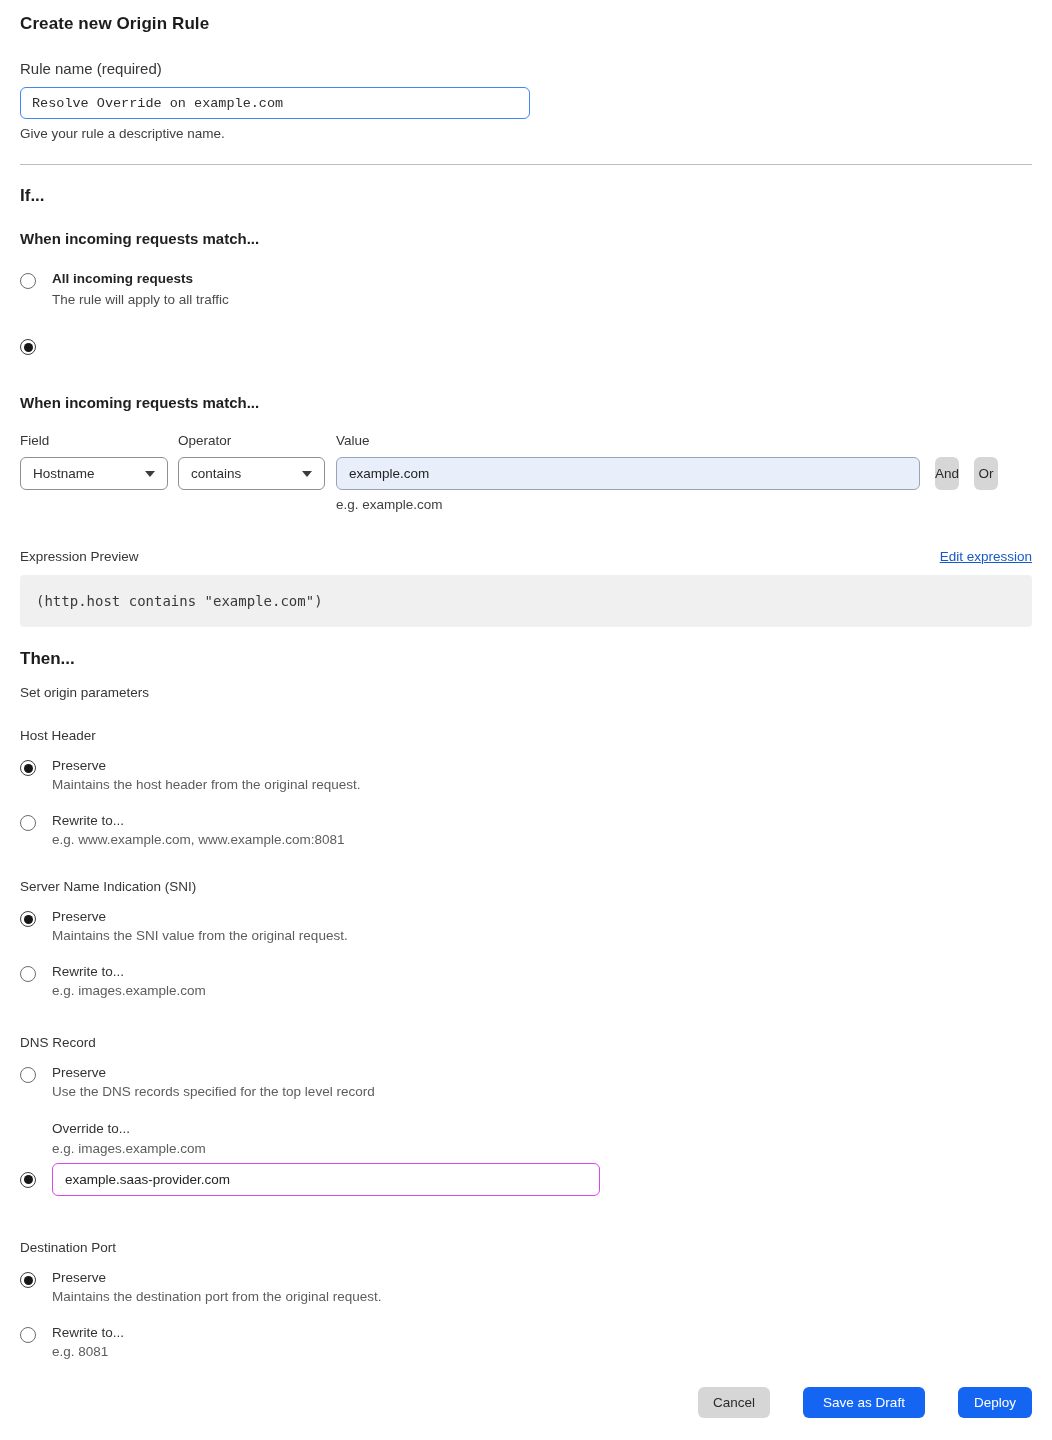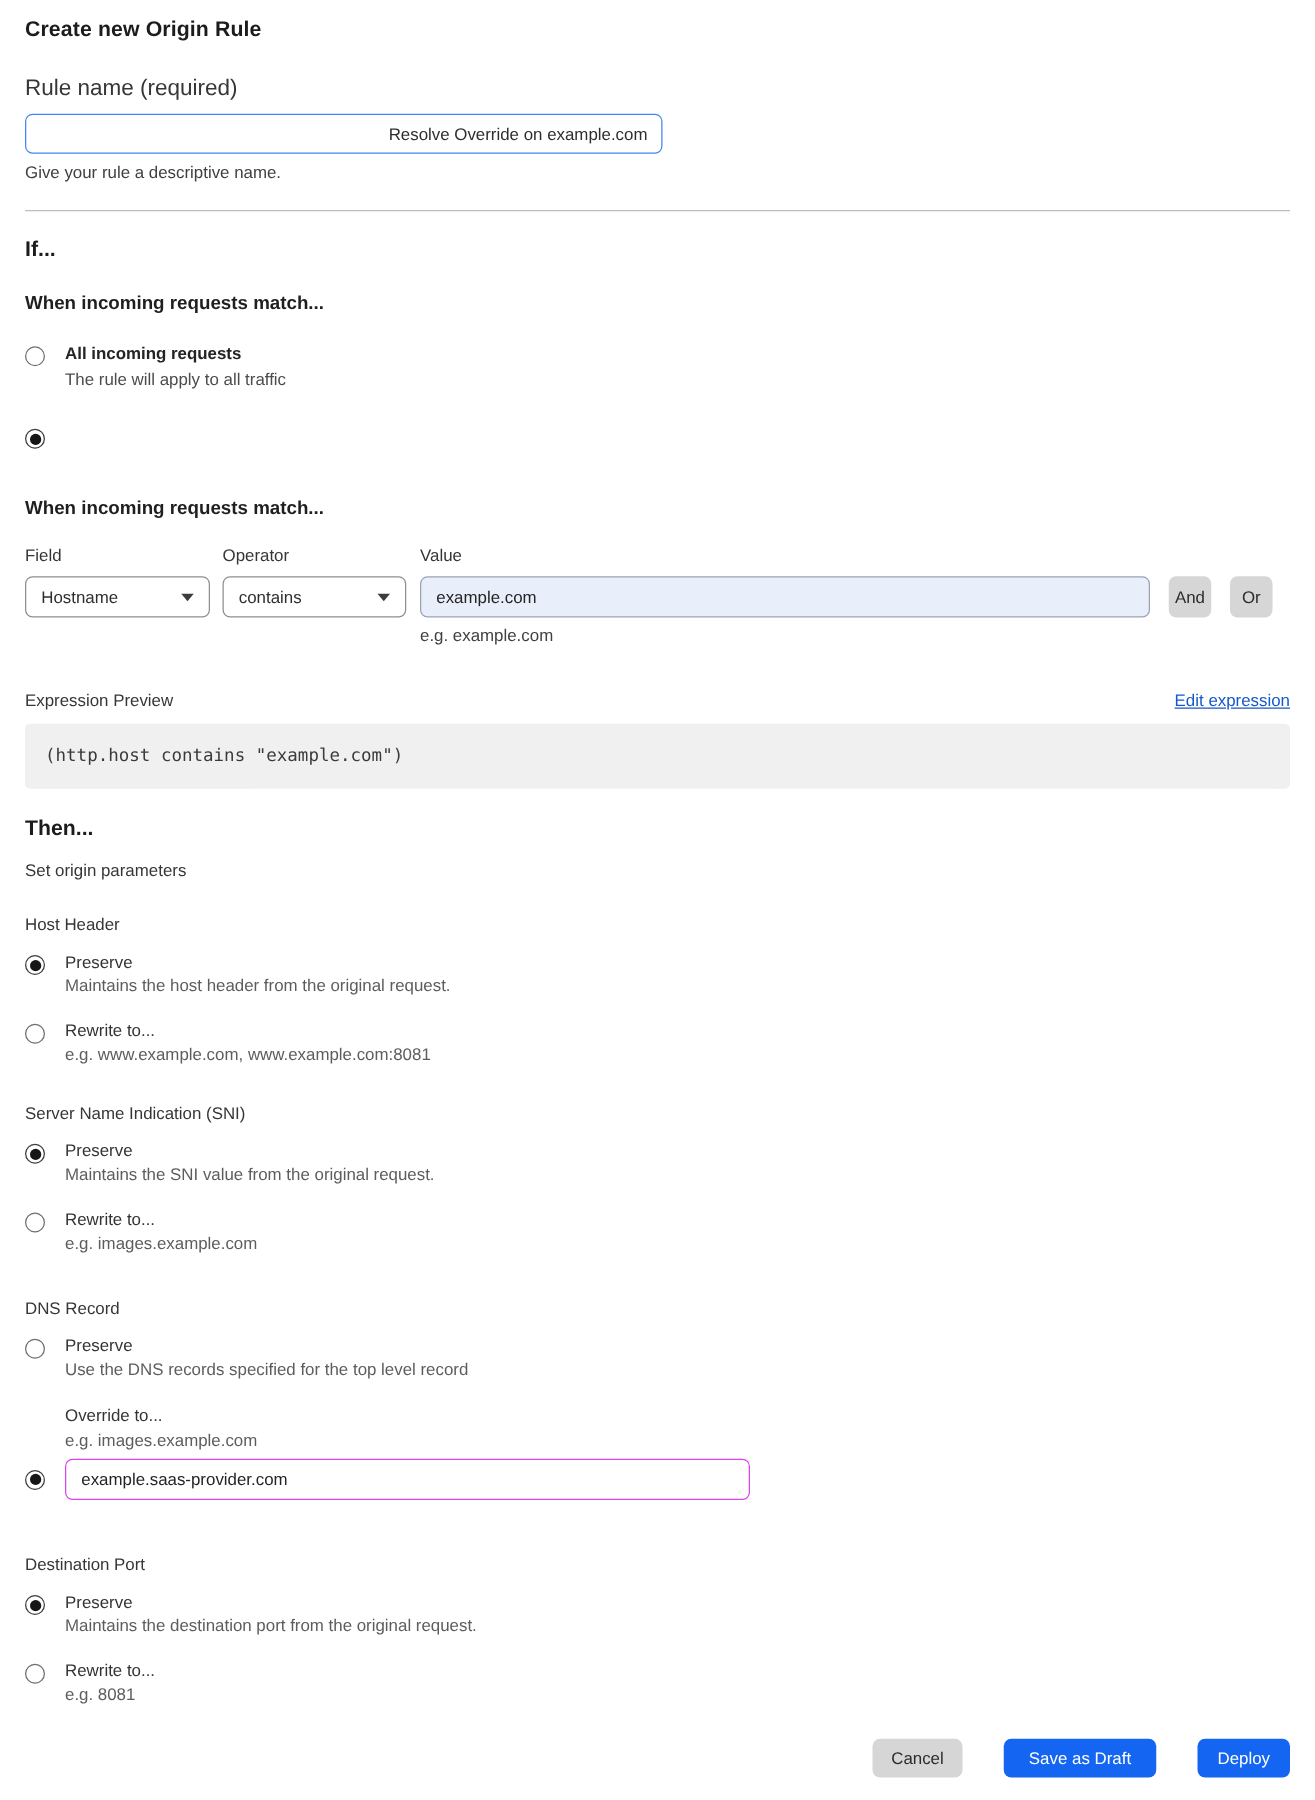--- a/index.html
+++ b/index.html
@@ -8,28 +8,28 @@
     font-family: "Liberation Sans", sans-serif;
     color: #2e2e2e;
     width: 1052px;
     height: 1440px;
     overflow: hidden;
   }
   .container { padding: 14px 20px 0 20px; }
 
   .page-title { font-size: 17px; font-weight: 700; color: #1c1c1c; letter-spacing: .1px; }
 
-  .field-label { font-size: 18px; color: #363636; margin-top: 26px; }
+  .field-label { font-size: 15px; color: #363636; margin-top: 26px; }
   .rule-name-input {
     margin-top: 10px;
     width: 510px; height: 32px;
     border: 1.5px solid #4285f4; border-radius: 6px;
     padding: 0 11px; font-size: 13.5px; color: #2e2e2e;
-    font-family: Liberation Sans, sans-serif;
-    outline: none; background: #fff; text-align: right;
+    font-family: Liberation Mono, monospace;
+    outline: none; background: #fff;
   }
   .help-text { font-size: 13.5px; color: #404040; margin-top: 7px; }
 
   .divider { border: none; border-top: 1px solid #bdbdbd; margin-top: 23px; }
 
   .h-if { font-size: 17px; font-weight: 700; color: #1c1c1c; margin-top: 21px; }
   .h-sub { font-size: 15px; font-weight: 700; color: #1f1f1f; margin-top: 24px; }
 
   .radio-row { display: flex; align-items: flex-start; margin-top: 24px; cursor: pointer; }
   .radio {
@@ -72,21 +72,21 @@
     background: #e9eefb; border: 1px solid #9aa3b5; border-radius: 6px;
     padding: 0 12px; font-size: 13.5px; color: #242424;
     font-family: "Liberation Sans", sans-serif; outline: none;
   }
   .btn {
     height: 33px; border: none; border-radius: 6px;
     font-size: 13.5px; font-family: "Liberation Sans", sans-serif;
     cursor: pointer;
   }
   .btn-gray { background: #d6d6d6; color: #2b2b2b; }
-  .and-btn, .or-btn { width: 34px; margin-left: 15px; }
+  .and-btn, .or-btn { width: 24px; margin-left: 15px; }
   .value-hint { font-size: 13.5px; color: #404040; margin-top: 7px; margin-left: 316px; }
 
   .expr-head { display: flex; justify-content: space-between; align-items: baseline; margin-top: 37px; }
   .expr-label { font-size: 13.5px; color: #363636; }
   .edit-link { font-size: 13.5px; color: #1659c8; text-decoration: underline; cursor: pointer; }
   .expr-box {
     margin-top: 11px; background: #f0f0f0; border-radius: 4px;
     padding: 18px 16px; height: 52px; display: flex; align-items: center;
   }
   .expr-code { font-family: "DejaVu Sans Mono", "Liberation Mono", monospace; font-size: 14px; color: #3a3a3a; }

